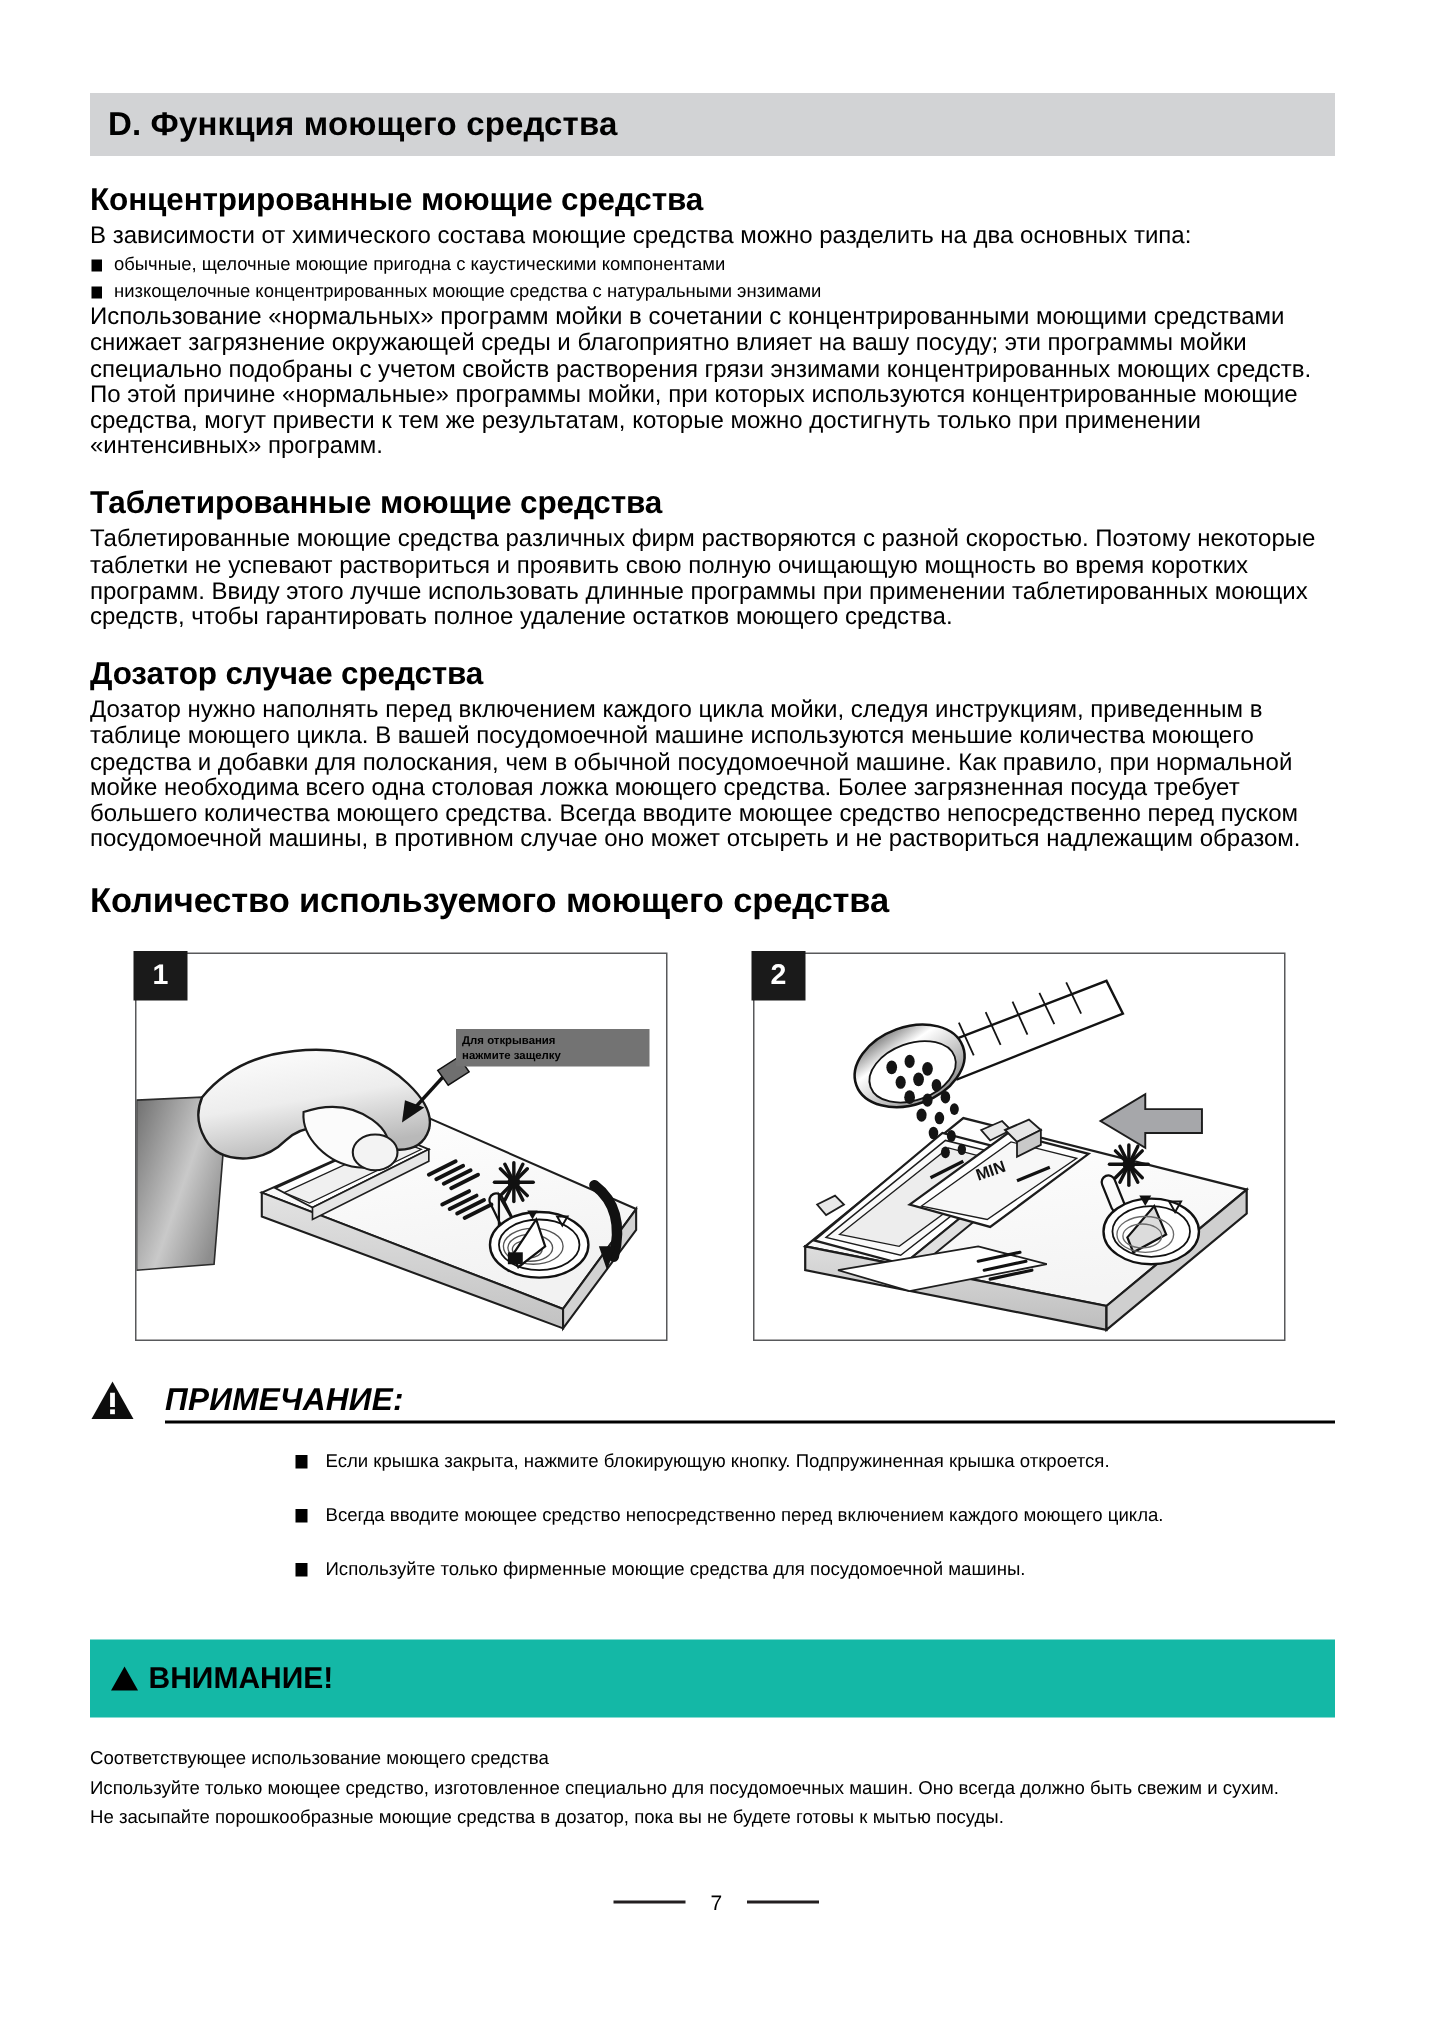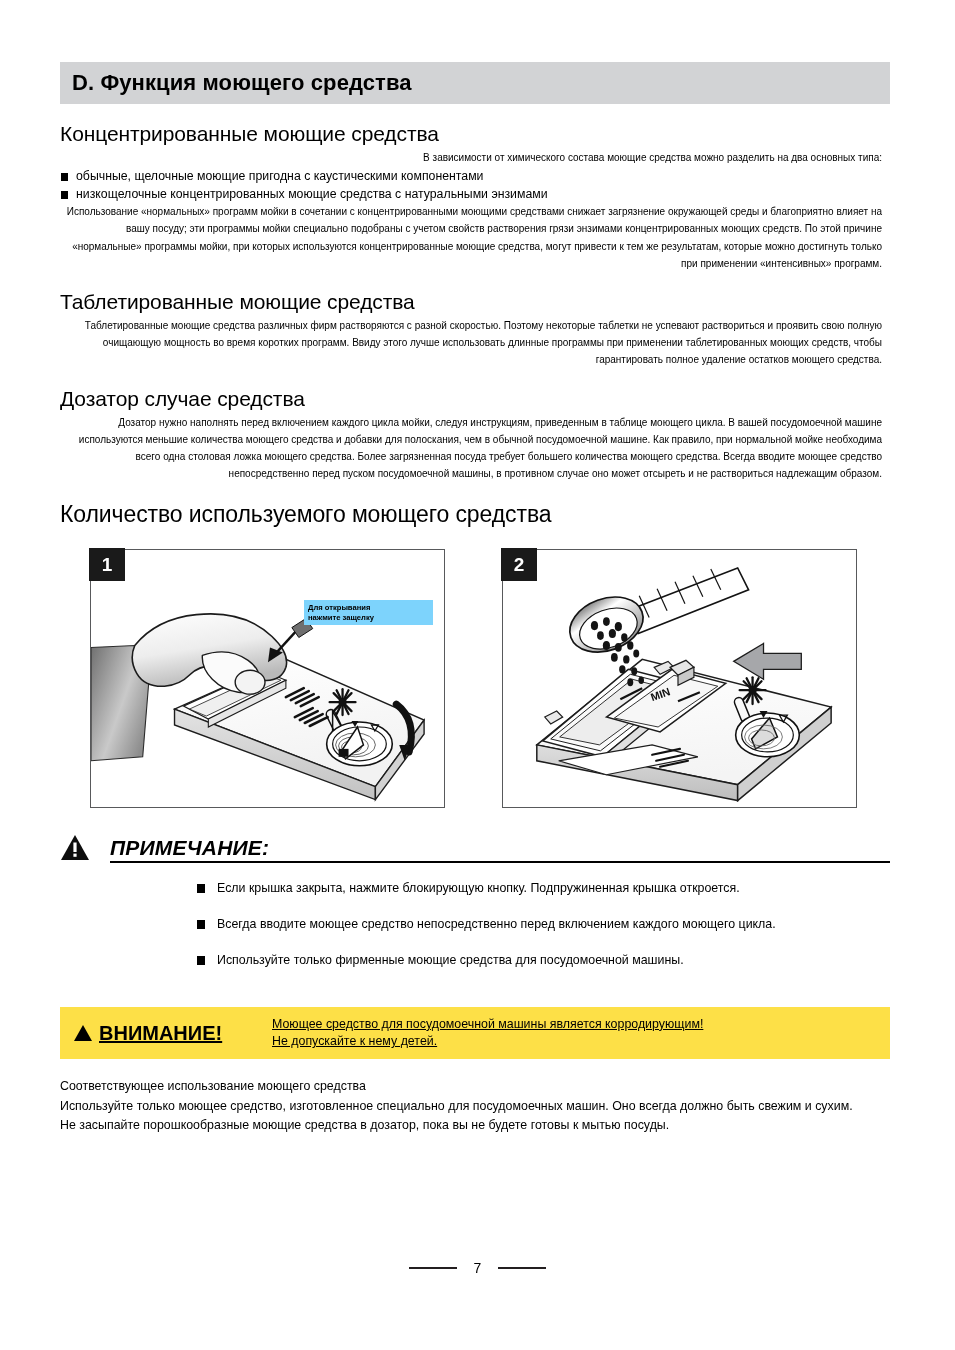--- a/index.html
+++ b/index.html
@@ -46,36 +46,35 @@
 
   
   .intro {
     margin-top: 18px;
     font-size: 12.3px;
     line-height: 17px;
     width: 815px;
   }
   h2.sub {
     font-size: 21px;
-    font-weight: normal;
+    font-weight: bold;
     margin: 17px 0 3px 0;
     line-height: 25px;
     letter-spacing: -0.1px;
   }
   h2.sub.big {
     font-size: 23px;
     margin-top: 20px;
     margin-bottom: 22px;
   }
   p.body {
-    font-size: 10px;
+    font-size: 16px;
     line-height: 17.2px;
     margin: 0;
     width: 822px;
-    text-align: right;
   }
   ul.sqlist {
     list-style: none;
     margin: 2px 0 0 0;
     padding: 0;
   }
   ul.sqlist li {
     font-size: 12.3px;
     line-height: 17.5px;
     position: relative;
@@ -120,21 +119,21 @@
     align-items: center;
     justify-content: center;
     z-index: 5;
   }
   .panel .art {
     position: absolute;
     inset: 0;
   }
   .callout {
     position: absolute;
-    background: #7dd3fc;
+    background: #737373;
     font-size: 7.6px;
     font-weight: bold;
     line-height: 9.4px;
     padding: 3px 5px 3px 4px;
     white-space: pre-line;
     color: #000;
   }
 
   
   .note-block {
@@ -174,26 +173,25 @@
     left: 0;
     top: 7px;
     width: 8px;
     height: 9px;
     background: #000;
   }
 
   
   .caution {
     margin-top: 36px;
-    background: #fde047;
+    background: #14b8a6;
     height: 52px;
     display: flex;
     align-items: center;
     box-sizing: border-box;
-    text-decoration: underline;
   }
   .caution .label {
     flex: 0 0 212px;
     display: flex;
     align-items: center;
     gap: 7px;
     padding-left: 14px;
     box-sizing: border-box;
   }
   .caution .label .tri {
@@ -515,22 +513,20 @@
           <span>Используйте только фирменные моющие средства для посудомоечной машины.</span>
         </li>
       </ul>
     </div>
 
     <div class="caution">
       <div class="label">
         <span class="tri"></span>
         <span class="txt">ВНИМАНИЕ!</span>
       </div>
-      <div class="msg">Моющее средство для посудомоечной машины является корродирующим!
-Не допускайте к нему детей.</div>
     </div>
 
     <div class="closing">Соответствующее использование моющего средства
 Используйте только моющее средство, изготовленное специально для посудомоечных машин. Оно всегда должно быть свежим и сухим.
 Не засыпайте порошкообразные моющие средства в дозатор, пока вы не будете готовы к мытью посуды.</div>
 
   </div>
 
   <div class="footer">
     <span class="rule"></span>

